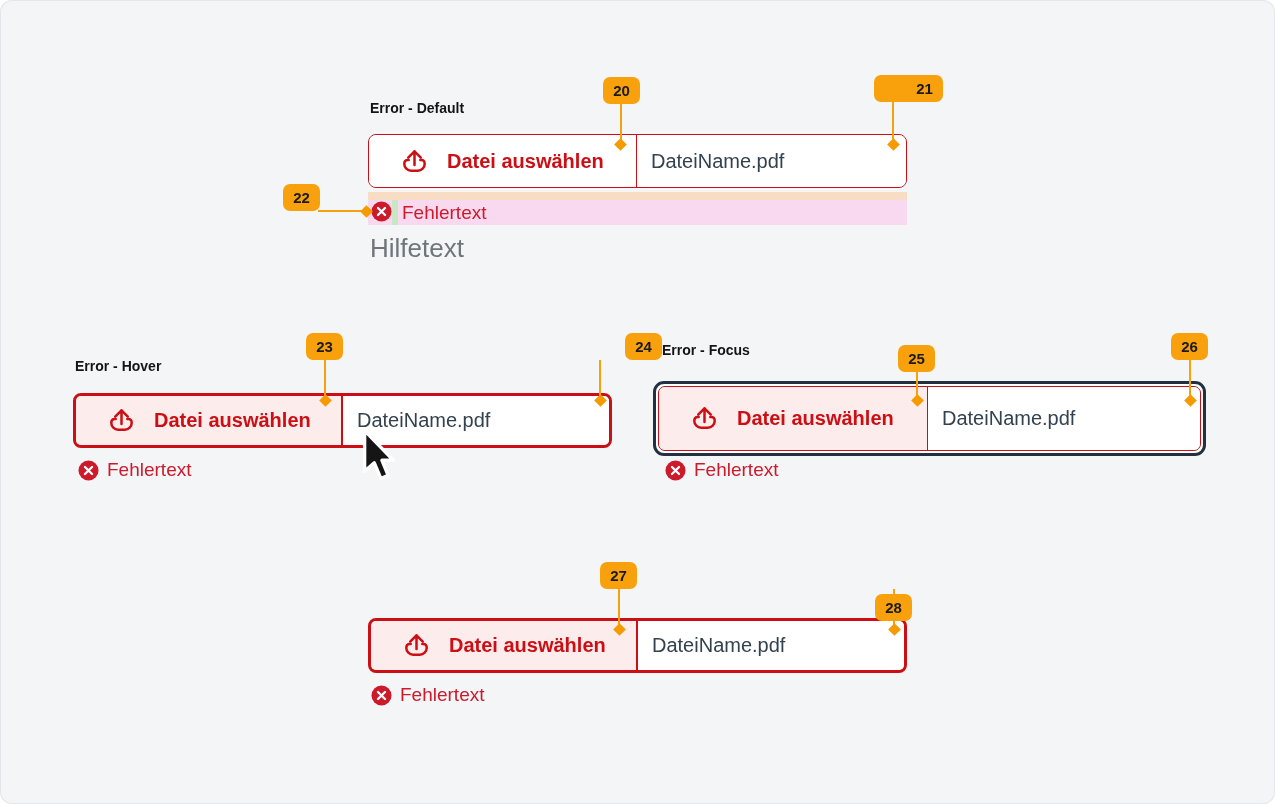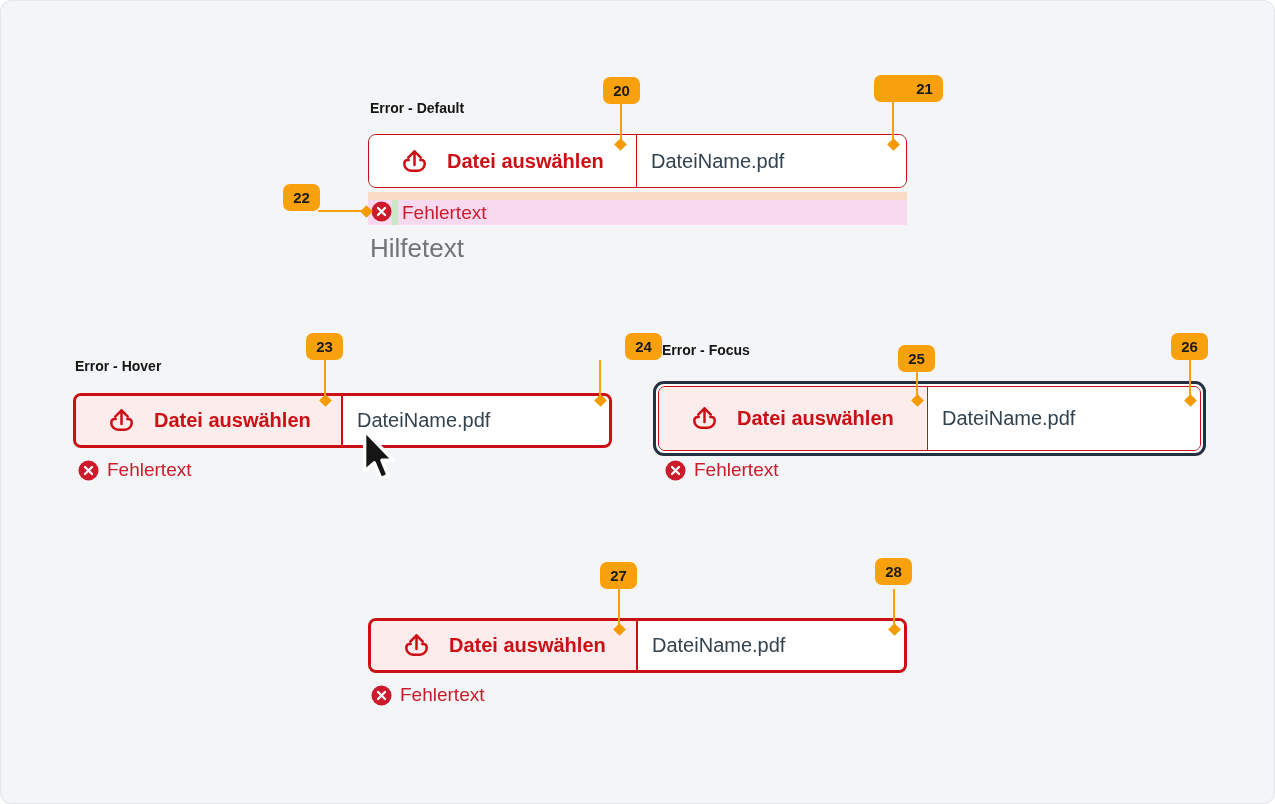--- a/index.html
+++ b/index.html
@@ -174,17 +174,17 @@
       <circle cx="11" cy="11" r="10.5" fill="var(--error-red)"></circle>
       <path d="M7.3 7.3 L14.7 14.7 M14.7 7.3 L7.3 14.7" stroke="#fff" stroke-width="2.4" stroke-linecap="round"></path>
     </svg>
     <span class="err-text">Fehlertext</span>
   </div>
 
   <div class="abs badge" style="left:600px;top:562px;">27</div>
   <div class="abs stem v" style="left:618px;top:589px;height:37px;"></div>
   <div class="abs diamond" style="left:615px;top:625px;"></div>
 
-  <div class="abs badge" style="left:875px;top:558px;">28</div>
+  <div class="abs badge" style="left:875px;top:594px;">28</div>
   <div class="abs stem v" style="left:893px;top:589px;height:37px;"></div>
   <div class="abs diamond" style="left:890px;top:625px;"></div>
 
 </div>
 
 </body></html>

